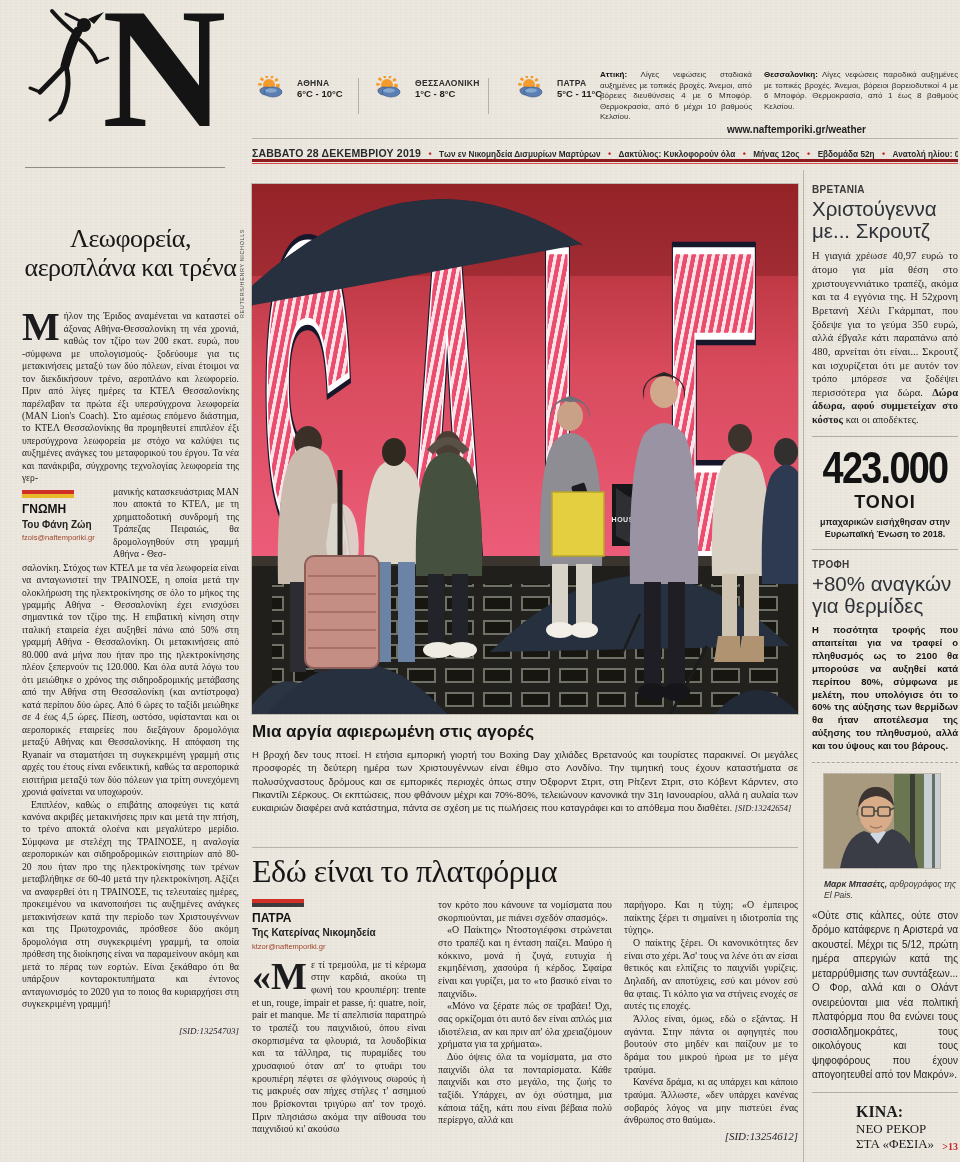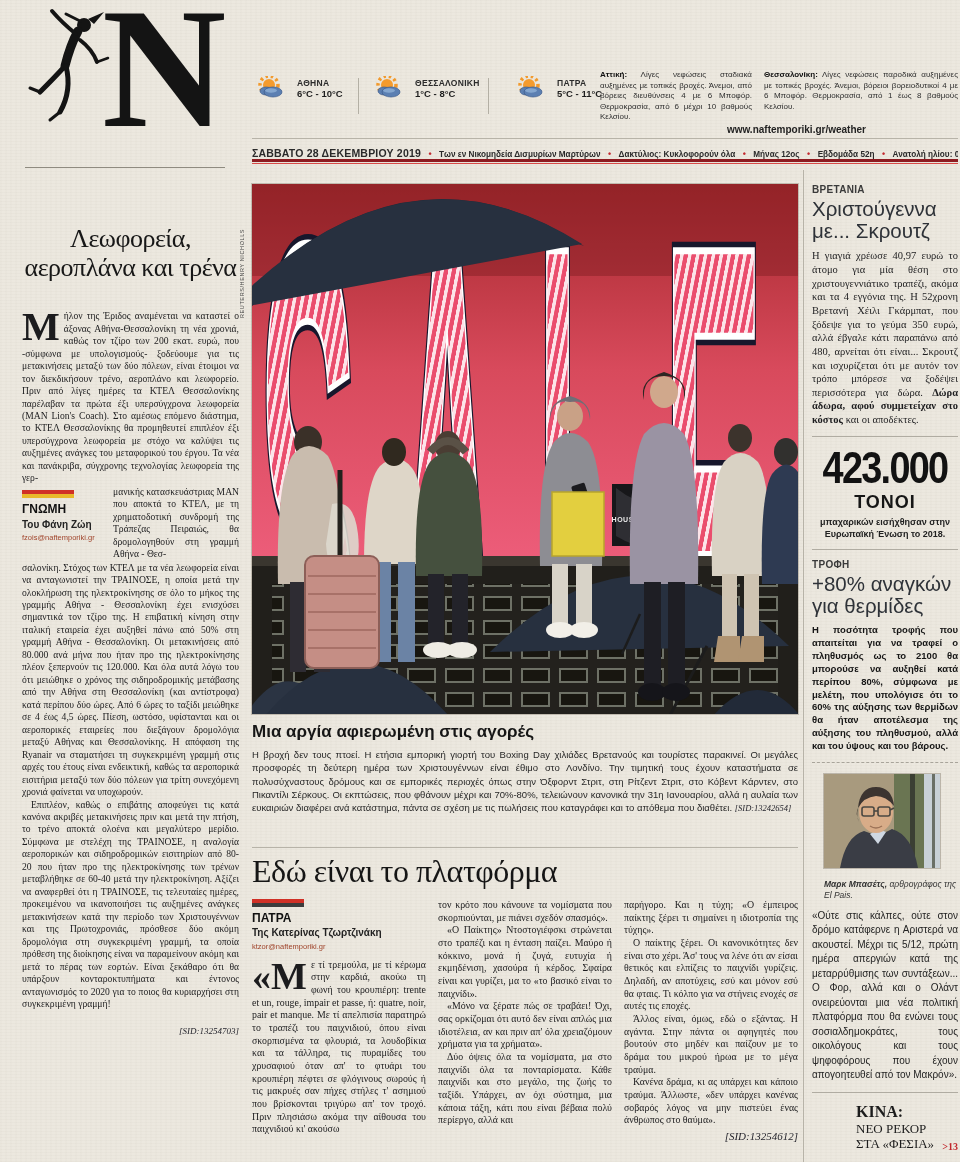--- a/index.html
+++ b/index.html
@@ -344,21 +344,21 @@
   <div class="bottomart">
     <h2 class="bottom-title">Εδώ είναι το πλατφόρμα</h2>
     <div class="cols">
       <div class="col">
         <div class="scholio-block">
           <div class="flag">
               <div class="f1"></div>
               <div class="f2d"></div>
             </div>
           <div class="op-label">ΠΑΤΡΑ</div>
-          <div class="op-byline">Της Κατερίνας Τζωρτζινάκη</div>
+          <div class="op-byline">Της Κατερίνας Νικομηδεία</div>
           <div class="op-email">ktzor@naftemporiki.gr</div>
         </div>
         <p class="np"><span class="dc2">«Μ</span><span>ε τί τρεμούλα, με τί κέρωμα στην καρδιά, ακούω τη φωνή του κρουπιέρη: trente et un, rouge, impair et passe, ή: quatre, noir, pair et manque. Με τί απελπισία παρατηρώ το τραπέζι του παιχνιδιού, όπου είναι σκορπισμένα τα φλουριά, τα λουδοβίκια και τα τάλληρα, τις πυραμίδες του χρυσαφιού όταν απ' το φτυάρι του κρουπιέρη πέφτει σε φλόγινους σωρούς ή τις μακρυές σαν πήχες στήλες τ' ασημιού που βρίσκονται τριγύρω απ' τον τροχό. Πριν πλησιάσω ακόμα την αίθουσα του παιχνιδιού κι' ακούσω</span></p>
       </div>
       <div class="col">
         <p class="np">τον κρότο που κάνουνε τα νομίσματα που σκορπιούνται, με πιάνει σχεδόν σπασμός».</p>
         <p>«Ο Παίκτης» Ντοστογιέφσκι στρώνεται στο τραπέζι και η ένταση παίζει. Μαύρο ή κόκκινο, μονά ή ζυγά, ευτυχία ή εκμηδένιση, χασούρα ή κέρδος. Σφαίρα είναι και γυρίζει, μα το «το βασικό είναι το παιχνίδι».</p>
         <p>«Μόνο να ξέρατε πώς σε τραβάει! Όχι, σας ορκίζομαι ότι αυτό δεν είναι απλώς μια ιδιοτέλεια, αν και πριν απ' όλα χρειαζόμουν χρήματα για τα χρήματα».</p>
         <p>Δύο όψεις όλα τα νομίσματα, μα στο παιχνίδι όλα τα πονταρίσματα. Κάθε παιχνίδι και στο μεγάλο, της ζωής το ταξίδι. Υπάρχει, αν όχι σύστημα, μια κάποια τάξη, κάτι που είναι βέβαια πολύ περίεργο, αλλά και</p>
       </div>

